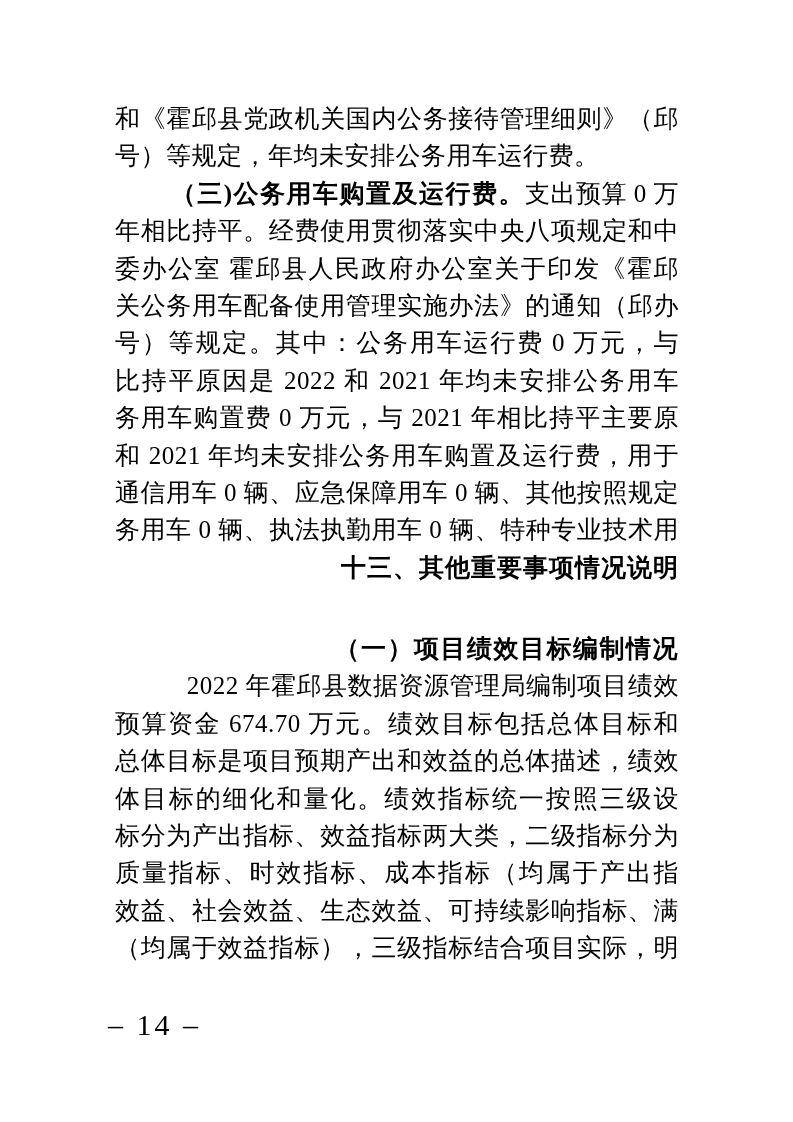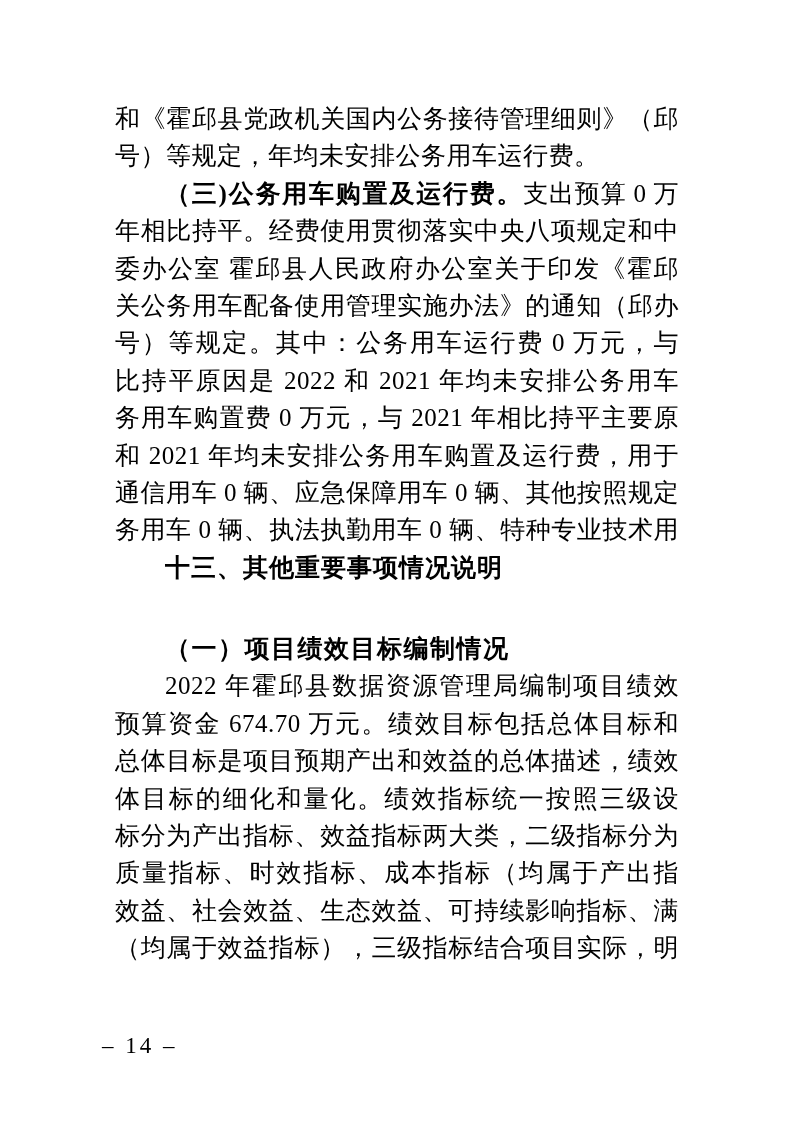--- a/index.html
+++ b/index.html
@@ -32,42 +32,42 @@
     text-justify: inter-character;
   }
   .line.fill {
     white-space: normal;
     text-align: justify;
     text-align-last: justify;
     overflow: hidden;
   }
   .line.indent {
     padding-left: 50px;
+    text-align: right;
   }
   .bold-run {
     font-weight: bold;
   }
   .heading-hei {
     font-weight: bold;
     font-family: "Liberation Sans", "DejaVu Sans", sans-serif;
     letter-spacing: 1px;
   }
   .heading-serif {
     font-weight: bold;
     letter-spacing: 1.5px;
     margin-top: 44px;
   }
   .footer {
     position: absolute;
-    left: 102px;
+    left: 108px;
     top: 1010px;
-    font-size: 23px;
+    font-size: 30px;
     letter-spacing: 3px;
     line-height: 30px;
-    margin-top: 21px;
   }
 </style>
 </head>
 <body>
 
 <div class="page">
   <div class="content">
 
     <div class="line fill">和《霍邱县党政机关国内公务接待管理细则》（邱办[2015]3</div>
     <div class="line">号）等规定，年均未安排公务用车运行费。</div>

